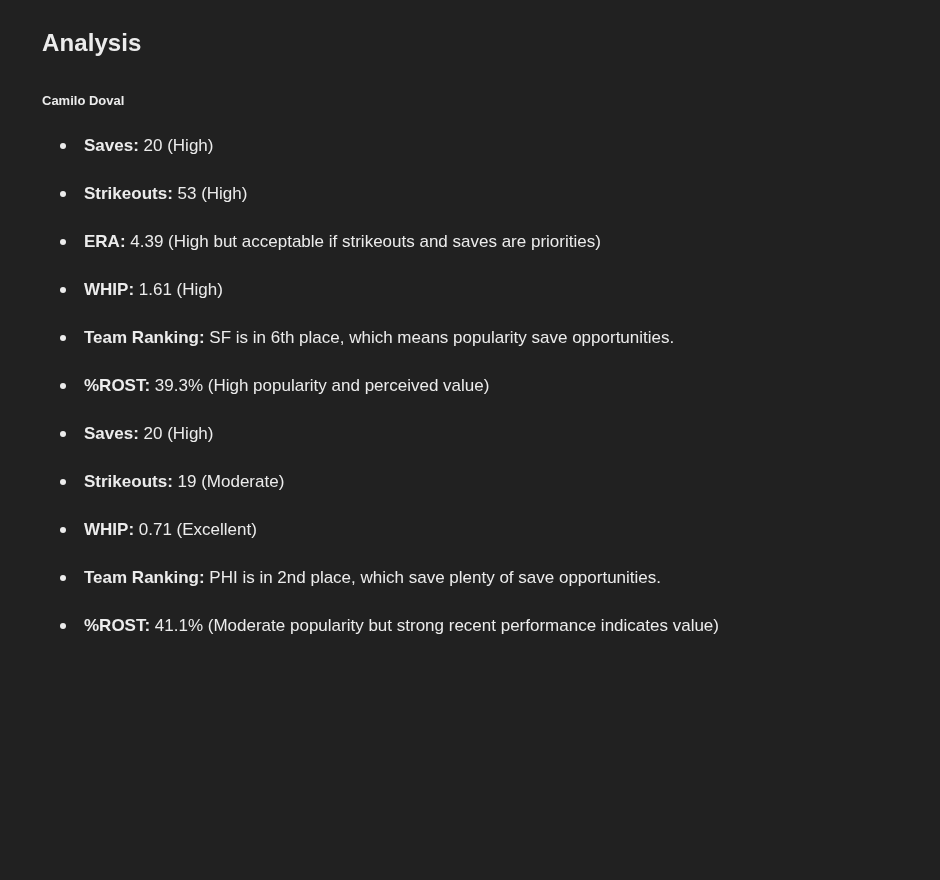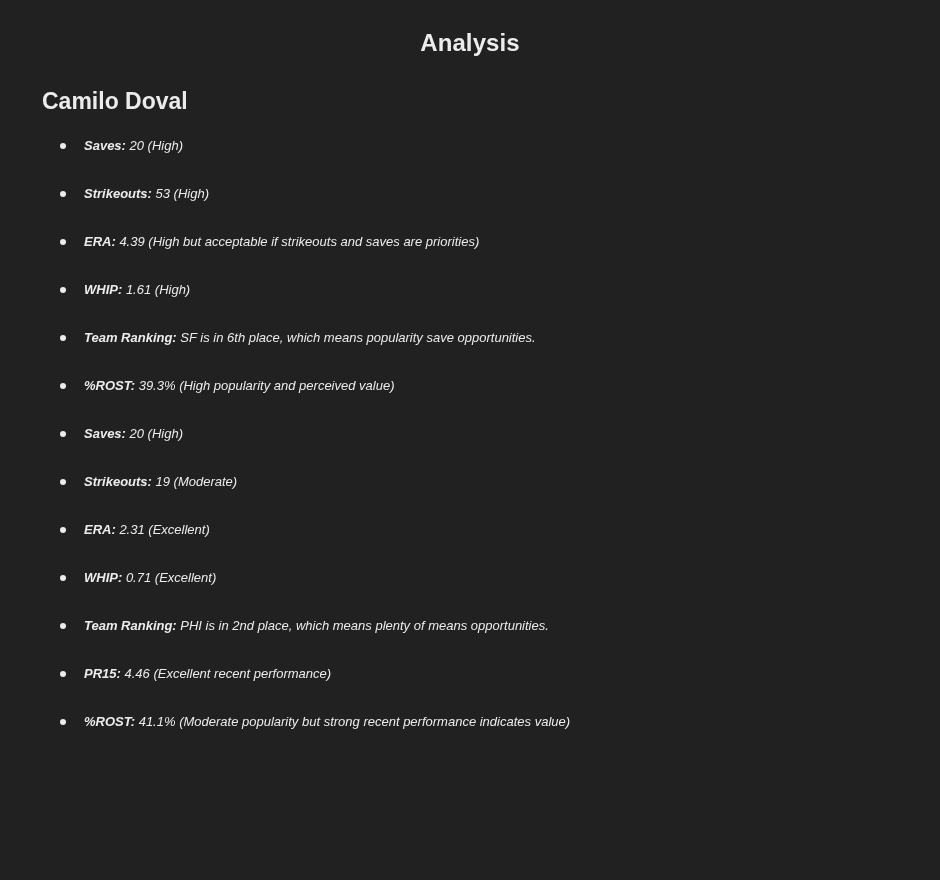--- a/index.html
+++ b/index.html
@@ -22,41 +22,39 @@
   .doc {
     padding: 28px 42px 18px 42px;
   }
   h1.page-title {
     margin: 0;
     font-size: 24px;
     line-height: 30px;
     font-weight: 700;
     letter-spacing: 0.1px;
     margin-bottom: 31px;
-    text-align: center;
   }
   h2.section-title {
     margin: 15px 0 19px 0;
-    font-size: 23px;
+    font-size: 13px;
     line-height: 24px;
     font-weight: 600;
   }
   ul.stat-list {
     list-style: none;
     margin: 0;
     padding: 0;
   }
   ul.stat-list li {
     position: relative;
     padding-left: 42px;
-    font-size: 13px;
+    font-size: 17px;
     line-height: 28px;
     font-weight: 400;
     margin: 0 0 20px 0;
-    font-style: italic;
   }
   ul.stat-list li::before {
     content: "";
     position: absolute;
     left: 18px;
     top: 11px;
     width: 6px;
     height: 6px;
     border-radius: 50%;
     background: var(--text);
@@ -80,21 +78,19 @@
           <li><strong>WHIP:</strong><span> 1.61 (High)</span></li>
           <li><strong>Team Ranking:</strong><span> SF is in 6th place, which means popularity save opportunities.</span></li>
           <li><strong>%ROST:</strong><span> 39.3% (High popularity and perceived value)</span></li>
         </ul>
   </section>
 
   <section>
     <ul class="stat-list">
           <li><strong>Saves:</strong><span> 20 (High)</span></li>
           <li><strong>Strikeouts:</strong><span> 19 (Moderate)</span></li>
-          <li><strong>ERA:</strong><span> 2.31 (Excellent)</span></li>
           <li><strong>WHIP:</strong><span> 0.71 (Excellent)</span></li>
-          <li><strong>Team Ranking:</strong><span> PHI is in 2nd place, which means plenty of means opportunities.</span></li>
-          <li><strong>PR15:</strong><span> 4.46 (Excellent recent performance)</span></li>
+          <li><strong>Team Ranking:</strong><span> PHI is in 2nd place, which save plenty of save opportunities.</span></li>
           <li><strong>%ROST:</strong><span> 41.1% (Moderate popularity but strong recent performance indicates value)</span></li>
         </ul>
   </section>
 </div>
 </main>
 
 </body></html>

